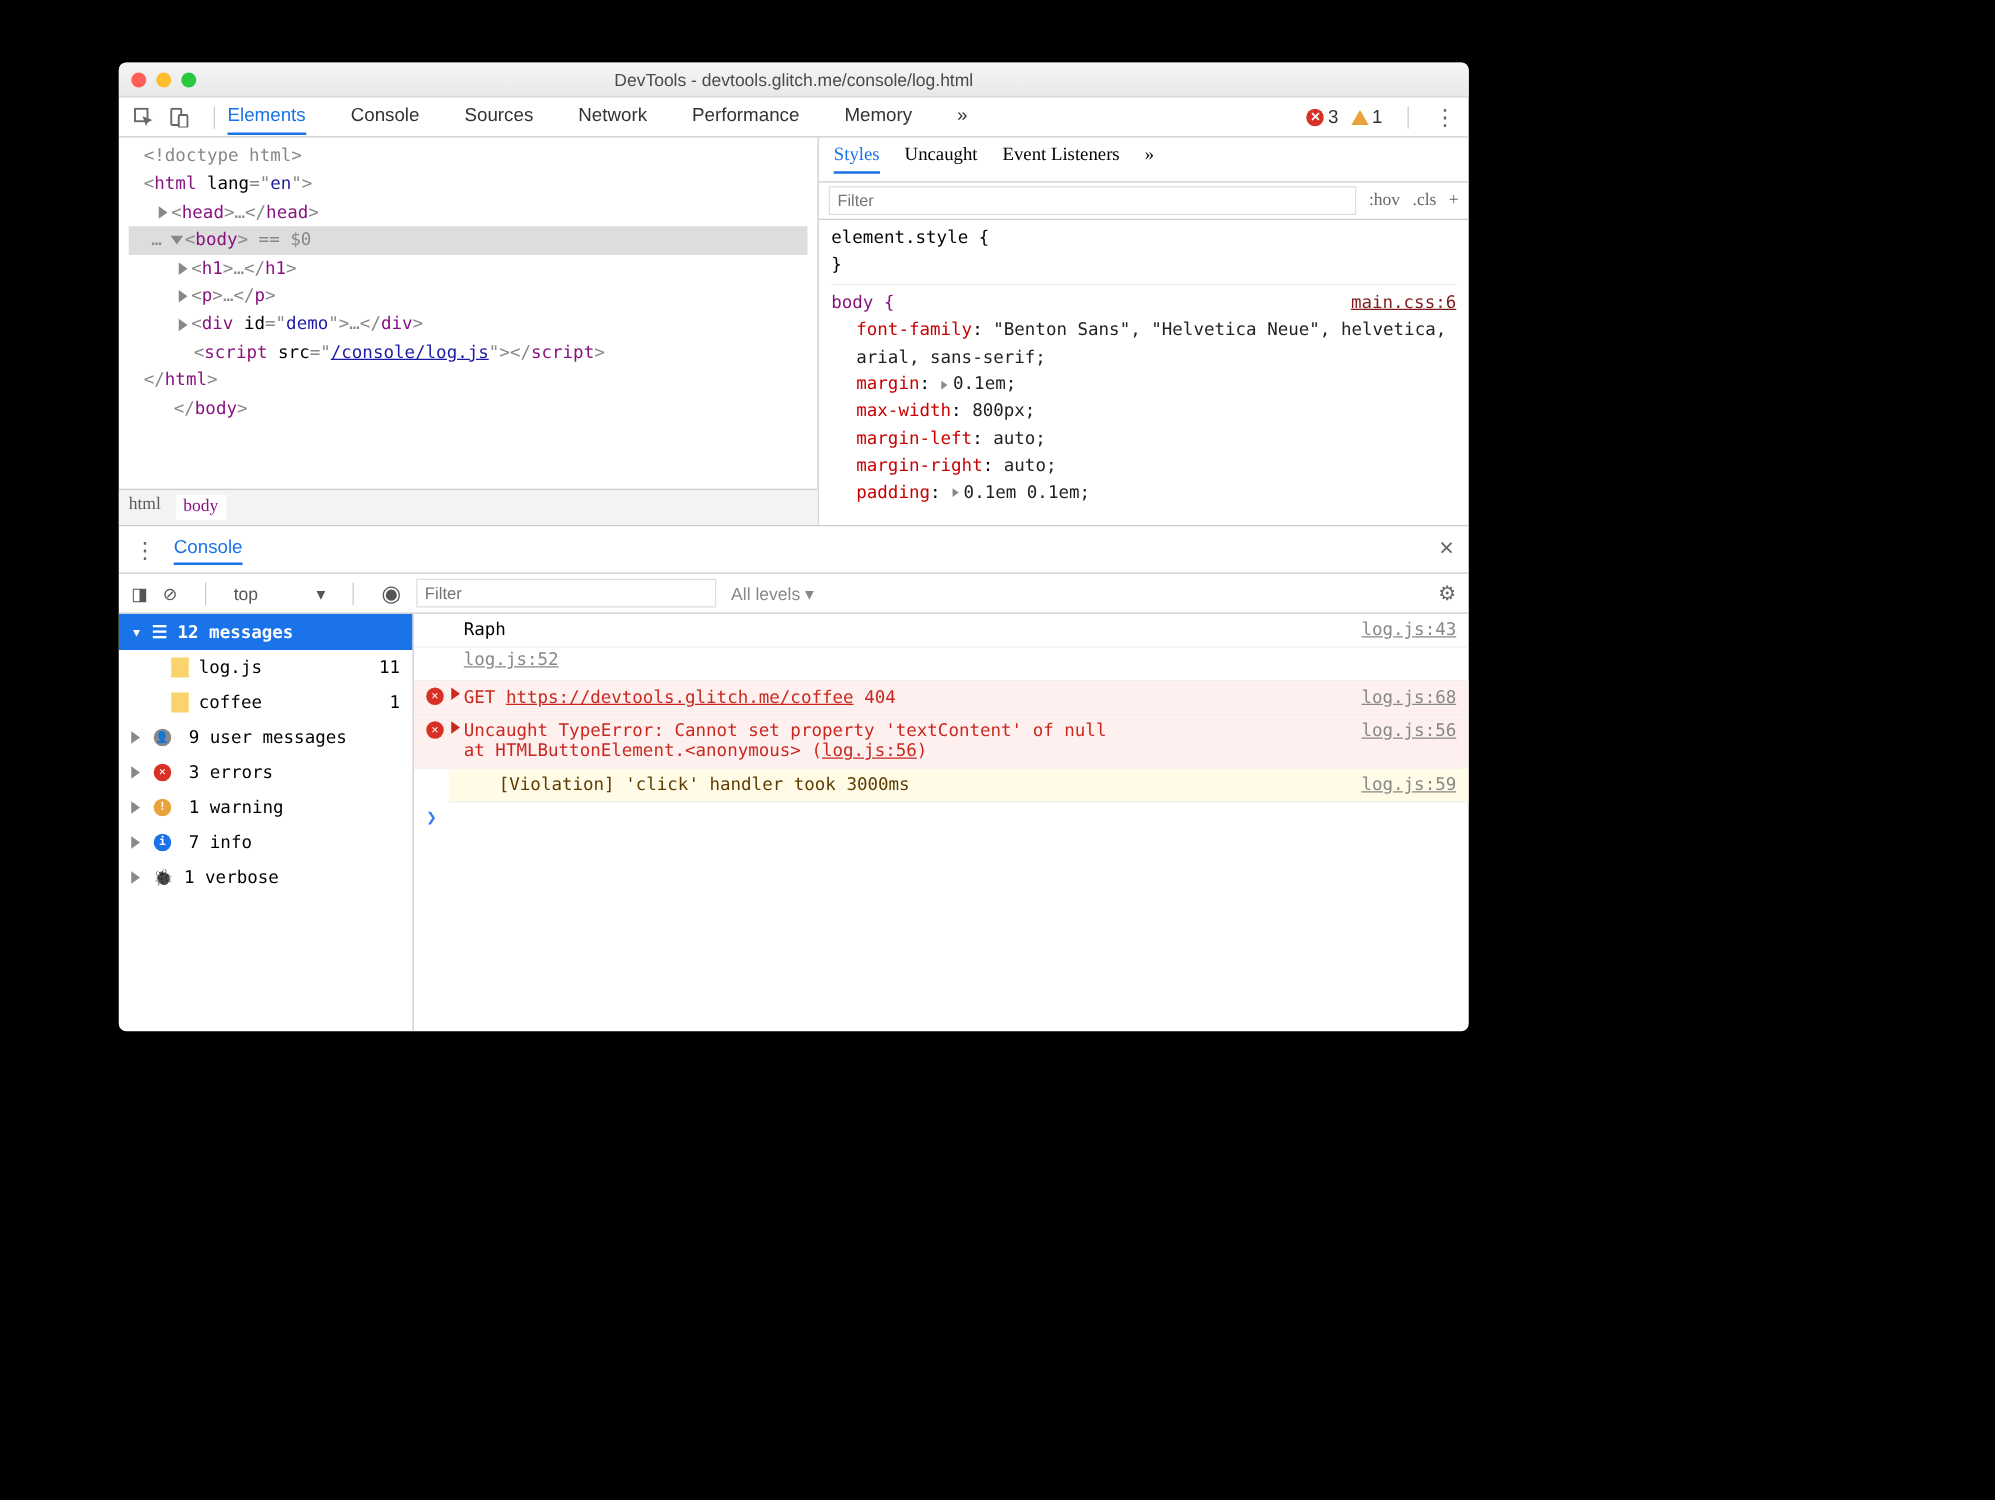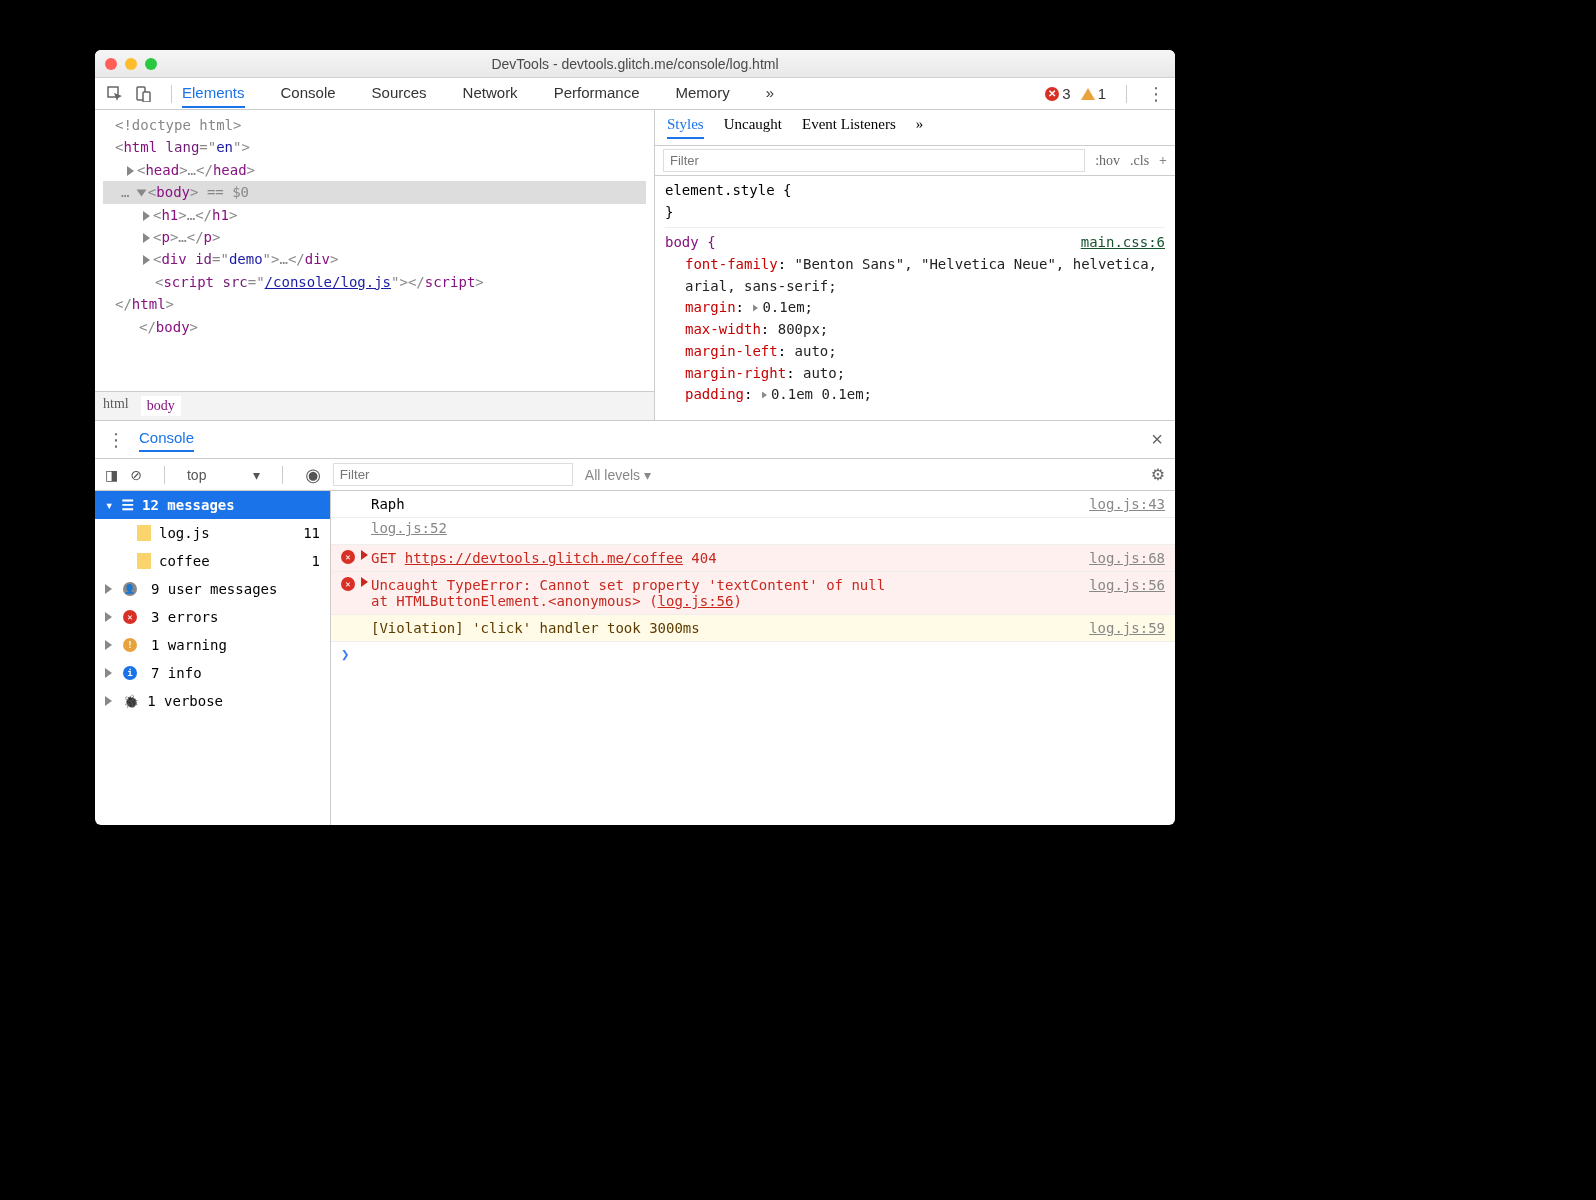--- a/index.html
+++ b/index.html
@@ -23,57 +23,57 @@
 .circ { width: 14px; height: 14px; border-radius: 50%; display: flex; align-items: center; justify-content: center; color: #fff; font-size: 10px; font-weight: bold; }
 .circ.red { background: #d93025; }
 .tri-warn { width: 0; height: 0; border-left: 7px solid transparent; border-right: 7px solid transparent; border-bottom: 12px solid #e8a33d; position: relative; }
 .kebab { font-size: 18px; color: #666; cursor: pointer; }
 .main-panels { display: flex; height: 310px; }
 .dom-panel { flex: 1; border-right: 1px solid #ccc; display: flex; flex-direction: column; font-family: Menlo, monospace; font-size: 14px; }
 .dom-tree { flex: 1; padding: 4px 8px; overflow: hidden; line-height: 1.6; }
 .dom-line { white-space: nowrap; }
 .gray { color: #888; }
 .purple { color: #881280; }
-.attr-n { color: #701a75; text-align: right; }
+.attr-n { color: #000000; text-align: right; }
 .attr-v { color: #1a1aa6; }
 .tri { display: inline-block; width: 0; height: 0; border-top: 5px solid transparent; border-bottom: 5px solid transparent; border-left: 7px solid #888; margin-right: 3px; vertical-align: middle; }
 .tri.down { transform: rotate(90deg); }
 .sel-line { background: #ddd; }
 .breadcrumb-bar { border-top: 1px solid #ccc; background: #f3f3f3; padding: 4px 8px; font-family: "Helvetica Neue"; font-size: 14px; color: #5a5a5a; display: flex; gap: 12px; }
 .breadcrumb-bar .bc-item.active { background: #fff; padding: 2px 6px; color: #881280; }
 .styles-panel { width: 520px; display: flex; flex-direction: column; font-family: Menlo, monospace; font-size: 14px; }
 .styles-tabs { display: flex; gap: 20px; padding: 6px 12px; border-bottom: 1px solid #ccc; font-family: "Helvetica Neue"; font-size: 15px; }
 .styles-tabs .st.active { color: #1a73e8; border-bottom: 2px solid #1a73e8; padding-bottom: 4px; }
 .filter-row { display: flex; align-items: center; border-bottom: 1px solid #ccc; padding: 3px 8px; gap: 10px; font-family: "Helvetica Neue"; }
 .filter-row input { border: 1px solid #ddd; padding: 3px 6px; flex: 1; font-size: 13px; }
 .filter-row .toggle { color: #666; font-family: Menlo; cursor: pointer; }
 .styles-body { flex: 1; overflow: hidden; padding: 4px 10px; line-height: 1.55; }
 .css-sel { color: #881280; }
 .css-prop { color: #c80000; }
 .css-val { color: #222; }
-.css-link { color: #14532d; float: right; text-decoration: underline; }
+.css-link { color: #7f1d1d; float: right; text-decoration: underline; }
 .console-drawer { flex: 1; border-top: 1px solid #ccc; display: flex; flex-direction: column; min-height: 0; }
 .console-header { display: flex; align-items: center; padding: 6px 12px; border-bottom: 1px solid #ccc; font-size: 15px; }
 .con-tab { color: #1a73e8; border-bottom: 2px solid #1a73e8; padding: 2px 0 4px; }
 .close-x { margin-left: auto; font-size: 20px; color: #666; cursor: pointer; }
 .console-toolbar { display: flex; align-items: center; padding: 4px 10px; border-bottom: 1px solid #ccc; gap: 12px; font-size: 14px; color: #555; }
 .console-toolbar input { border: 1px solid #ddd; padding: 3px 6px; width: 240px; }
 .console-body { flex: 1; display: flex; min-height: 0; font-family: Menlo, monospace; font-size: 14px; }
 .console-side { width: 236px; border-right: 1px solid #ccc; overflow: hidden; }
 .side-item { padding: 6px 10px; display: flex; align-items: center; gap: 8px; }
 .side-item.blue { background: #1a73e8; color: #fff; font-weight: bold; }
 .side-item .cnt { margin-left: auto; }
 .side-item .indent { width: 24px; }
 .file-ico { width: 14px; height: 16px; background: #f9d36b; display: inline-block; }
 .console-msgs { flex: 1; overflow: hidden; }
 .msg-row { padding: 5px 10px; border-bottom: 1px solid #eee; display: flex; align-items: flex-start; }
 .msg-row .body { flex: 1; }
 .msg-row .src { color: #888; text-decoration: underline; cursor: pointer; padding-left: 10px; }
 .msg-row.err { background: #fff0f0; color: #c8281e; }
-.msg-row.warn { background: #fffbe6; color: #5c3c00; }
+.msg-row.warn { background: #fffbe6; color: #5c3c00; margin-left: 28px; }
 .styled-log { display: inline-block; background: #1717b3; border: 6px solid #d11a4a; color: #fff; font-style: italic; font-size: 26px; font-weight: bold; padding: 6px 18px; font-family: Menlo, monospace; }
 .chev { font-size: 14px; color: #367cf1; padding: 4px 10px; }
 .circ-sm { width: 14px; height: 14px; border-radius: 50%; display: inline-flex; align-items: center; justify-content: center; color: #fff; font-size: 9px; font-weight: bold; margin-right: 6px; flex-shrink: 0; }
 .circ-sm.red { background: #d93025; }
 .circ-sm.yel { background: #e8a33d; }
 .circ-sm.blue { background: #1a73e8; }
 .circ-sm.gray { background: #888; color: #fff; }
 .bug-ico::before { content: "🐞"; font-size: 13px; filter: grayscale(1); }
 .gear-ico { font-size: 16px; color: #666; margin-left: auto; cursor: pointer; }
 </style>

